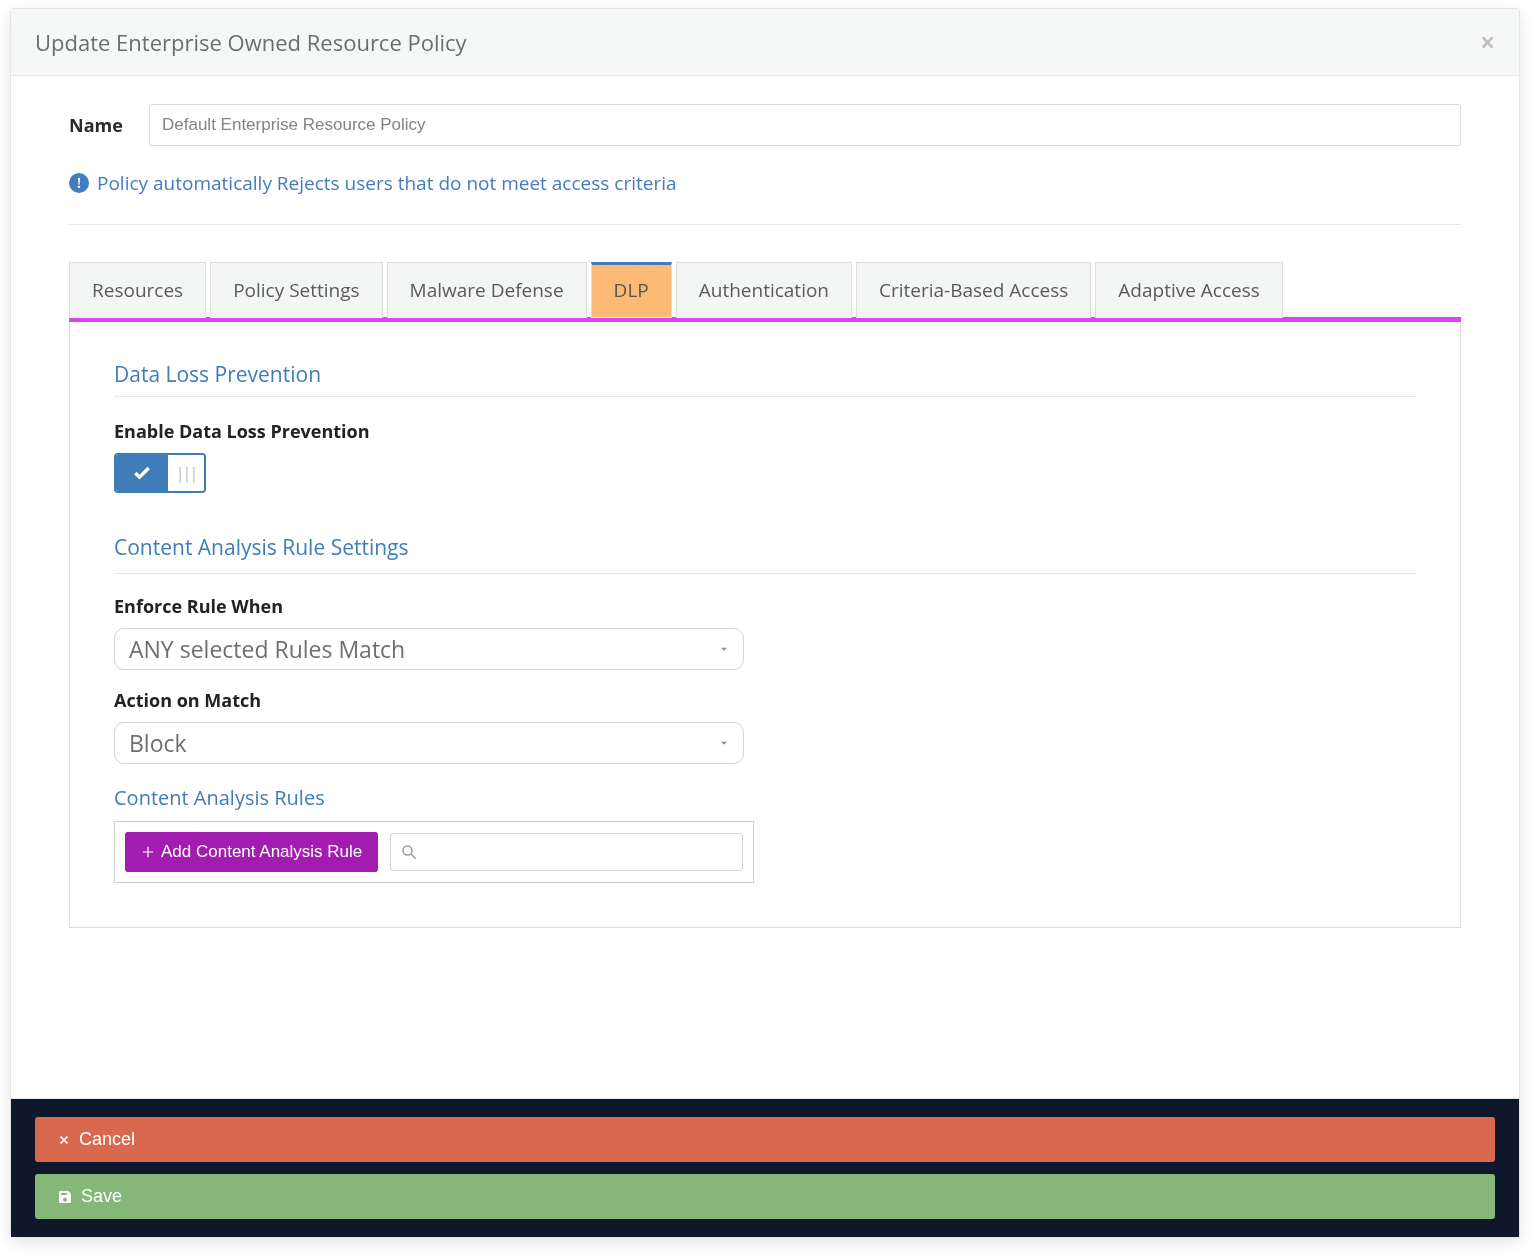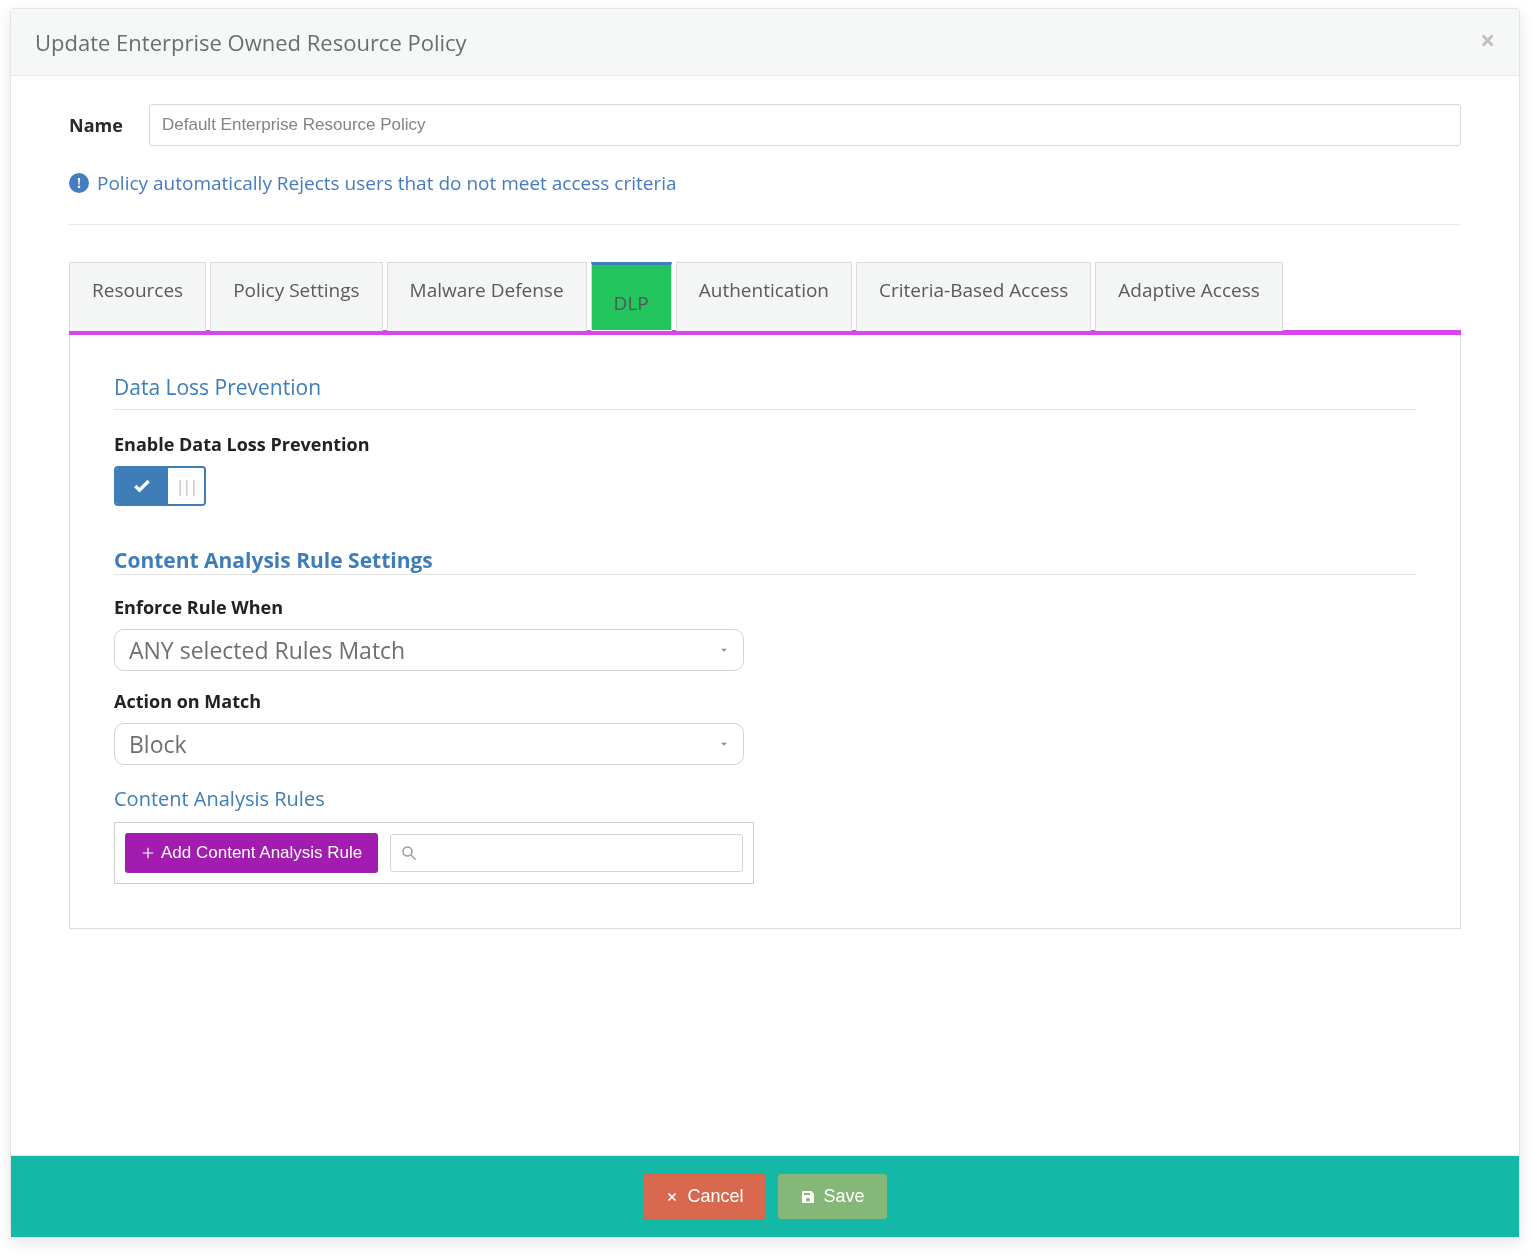--- a/index.html
+++ b/index.html
@@ -25,21 +25,21 @@
     border-radius: 4px;
     display: flex;
     flex-direction: column;
   }
   .modal-header {
     background: #f6f7f7;
     padding: 18px 24px;
     border-bottom: 1px solid #e9e9e9;
     display: flex;
     justify-content: space-between;
-    align-items: flex-start;
+    align-items: center;
   }
   .modal-header h3 {
     font-size: 22px;
     font-weight: 400;
     color: #6b6e70;
   }
   .close-x {
     font-size: 26px;
     color: #bfbfbf;
     cursor: pointer;
@@ -104,44 +104,44 @@
     color: #5a5a5a;
     background: #f4f5f5;
     border: 1px solid #dcdcdc;
     border-bottom: none;
     margin-right: 4px;
     cursor: pointer;
     position: relative;
     top: 1px;
   }
   .tab.active {
-    background: #22c55e;
+    background: #fdba74;
     border-top: 3px solid #3f7db8;
     color: #555;
     border-bottom: 1px solid #fff;
-    padding-top: 25px;
+    padding-top: 12px;
   }
   .tab-content {
     border: 1px solid #dcdcdc;
     border-top: none;
     padding: 38px 44px 44px 44px;
   }
   .section-head {
     color: #3f7db8;
     font-size: 21px;
     font-weight: 400;
     padding-bottom: 8px;
     border-bottom: 1px solid #e7e7e7;
     margin-bottom: 22px;
   }
   .subsection-head {
     color: #3f7db8;
     font-size: 21px;
-    font-weight: 700;
-    padding-bottom: 0;
+    font-weight: 400;
+    padding-bottom: 12px;
     border-bottom: 1px solid #e7e7e7;
     margin: 40px 0 20px 0;
   }
   .sub-inner-head {
     color: #3f7db8;
     font-size: 20px;
     font-weight: 400;
     margin: 20px 0 10px 0;
   }
   .field-label {
@@ -269,26 +269,27 @@
     padding-left: 24px;
   }
   .rule-row .actions {
     display: flex;
     gap: 18px;
     font-size: 20px;
   }
   .rule-row .actions span { cursor: pointer; }
   
   .modal-footer {
-    background: #14b8a6;
+    background: #0f172a;
     padding: 18px 24px;
     border-top: 1px solid #e6e6e6;
     display: flex;
     justify-content: center;
     gap: 12px;
+    flex-direction: column;
   }
   .btn {
     border: none;
     padding: 12px 22px;
     font-size: 18px;
     border-radius: 3px;
     cursor: pointer;
     color: #fff;
     display: inline-flex;
     align-items: center;

